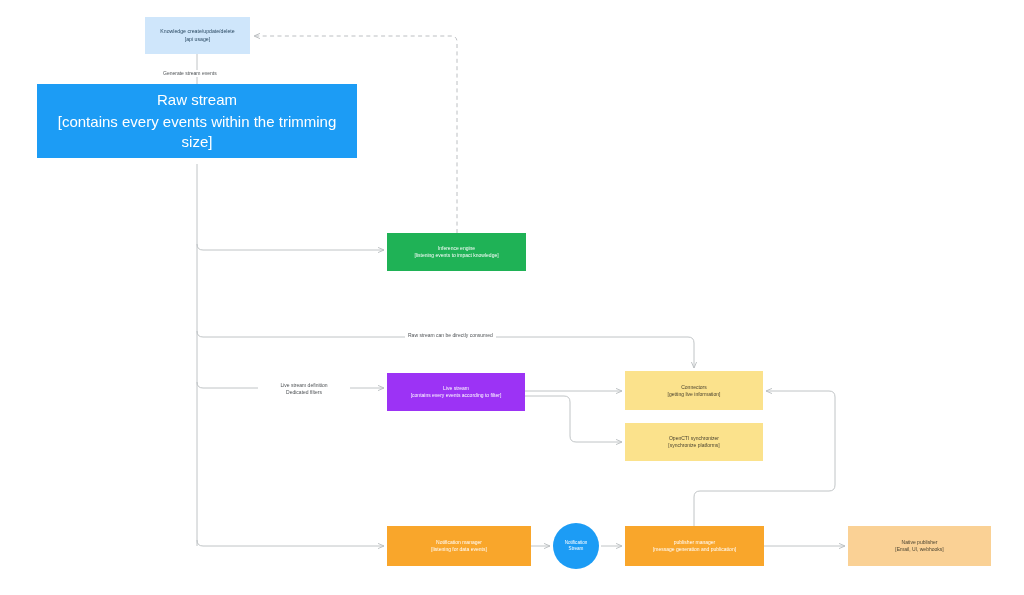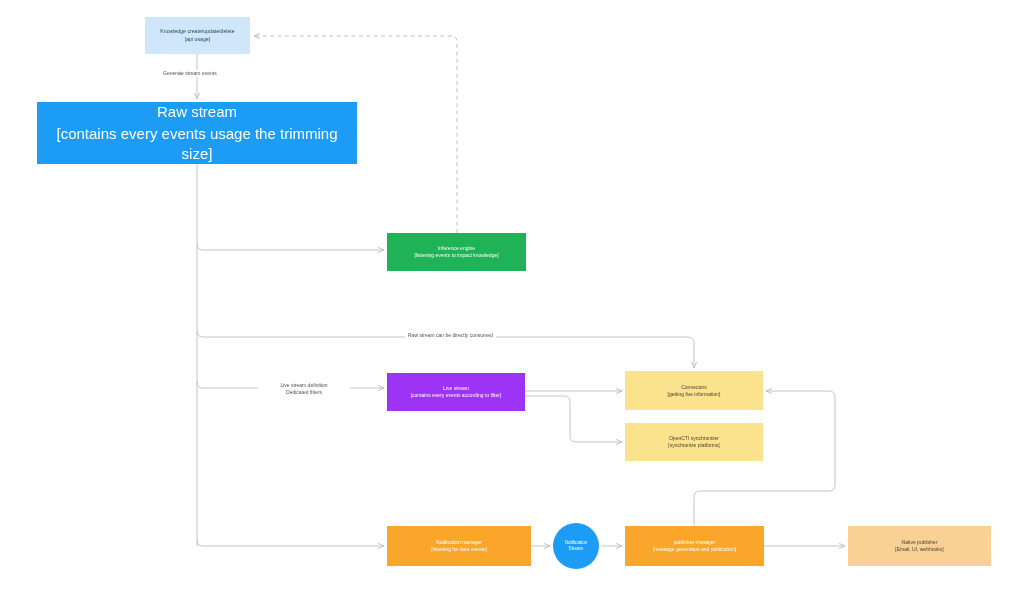--- a/index.html
+++ b/index.html
@@ -49,21 +49,21 @@
     left: 145px; top: 17px; width: 105px; height: 37px;
     background: #cfe6fb;
     color: #2b4a63;
     font-size: 5.2px;
   }
   #node-knowledge .t1 { font-size: 5.2px; }
   #node-knowledge .t2 { font-size: 5.2px; }
 
   
   #node-rawstream {
-    left: 37px; top: 102px; width: 320px; height: 62px;
+    left: 37px; top: 84px; width: 320px; height: 74px;
     background: #1c9cf5;
     color: #ffffff;
   }
   #node-rawstream .t1 { font-size: 15px; margin-bottom: 2px; }
   #node-rawstream .t2 { font-size: 15px; }
 
   
   #node-inference {
     left: 387px; top: 233px; width: 139px; height: 38px;
     background: #1fb256;
@@ -197,21 +197,21 @@
     </g>
   </svg>
 
   <div class="node" id="node-knowledge">
     <span class="t1">Knowledge create/update/delete</span>
     <span class="t2">[api usage]</span>
   </div>
 
   <div class="node" id="node-rawstream">
     <span class="t1">Raw stream</span>
-    <span class="t2">[contains every events usage the trimming size]</span>
+    <span class="t2">[contains every events within the trimming size]</span>
   </div>
 
   <div class="node" id="node-inference">
     <span class="t1">Inference engine</span>
     <span class="t2">[listening events to impact knowledge]</span>
   </div>
 
   <div class="node" id="node-livestream">
     <span class="t1">Live stream</span>
     <span class="t2">[contains every events according to filter]</span>

